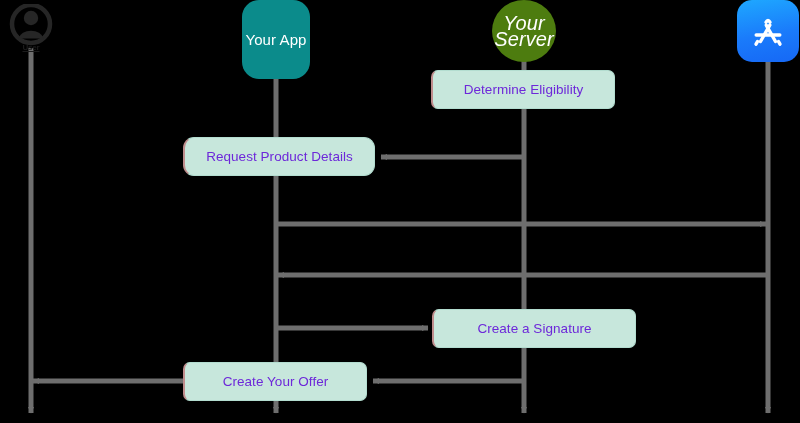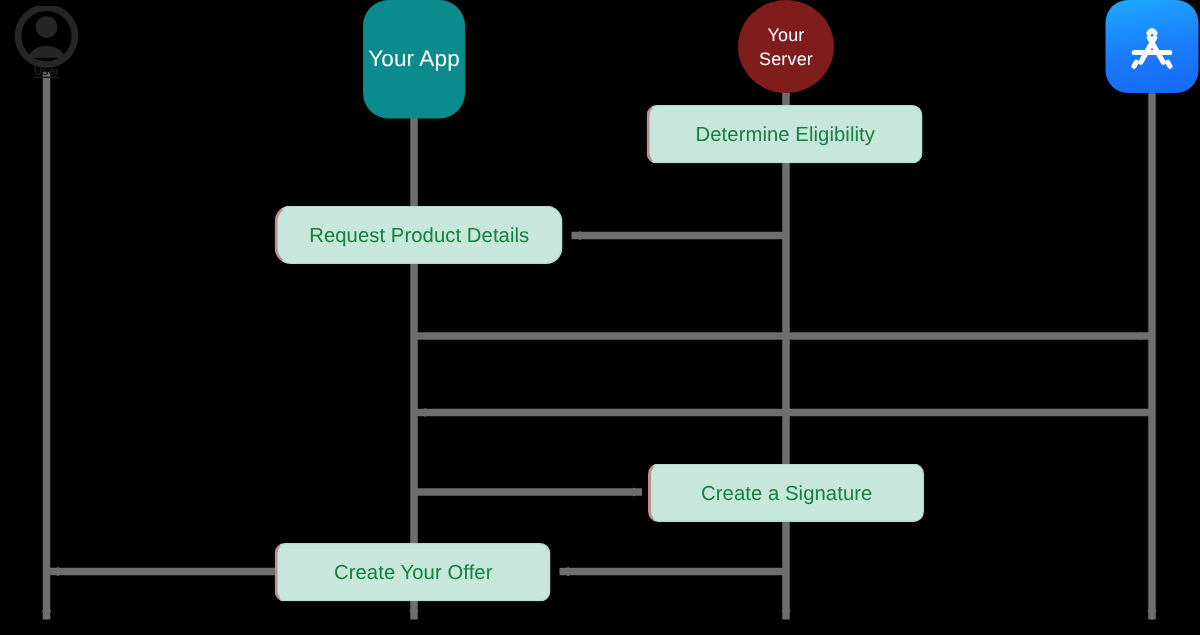--- a/index.html
+++ b/index.html
@@ -34,24 +34,25 @@
     line-height: 17px;
     letter-spacing: 0.1px;
   }
   .node-squircle {
     width: 68px; height: 79px;
     background: #0b8b8b;
     border-radius: 17px;
   }
   .node-circle {
     width: 64px; height: 62px;
-    background: #7f1d1d;
+    background: #4d7c0f;
     border-radius: 50%;
-    font-size: 12px;
+    font-size: 20px;
     line-height: 16px;
+    font-style: italic;
   }
   .node-appstore {
     width: 62px; height: 62px;
     border-radius: 15px;
     background: linear-gradient(170deg, #1ea8ff 0%, #1a7bfb 55%, #1668f5 100%);
   }
   .node-user {
     width: 56px; height: 56px;
     flex-direction: column;
     background: transparent;
@@ -69,21 +70,21 @@
   
   .msgbox {
     position: absolute;
     background: #c7e7dc;
     border: 1px solid #b3ddd0;
     border-left: 2px solid #c08d8d;
     border-radius: 7px;
     display: flex;
     align-items: center;
     justify-content: center;
-    color: #15803d;
+    color: #6d28d9;
     font-size: 13.5px;
     letter-spacing: 0.05px;
     white-space: nowrap;
   }
 </style>
 </head>
 <body>
 
 <div id="stage">
 
@@ -151,21 +152,21 @@
   </div>
 
   <div class="msgbox" style="left:431px; top:70px; width:184px; height:39px;">
     <span>Determine Eligibility</span>
   </div>
 
   <div class="msgbox" style="left:183px; top:137px; width:192px; height:39px;border-radius:11px;">
     <span>Request Product Details</span>
   </div>
 
-  <div class="msgbox" style="left:432px; top:309px; width:184px; height:39px;">
+  <div class="msgbox" style="left:432px; top:309px; width:204px; height:39px;">
     <span>Create a Signature</span>
   </div>
 
   <div class="msgbox" style="left:183px; top:362px; width:184px; height:39px;">
     <span>Create Your Offer</span>
   </div>
 
 </div>
 
 </body></html>

